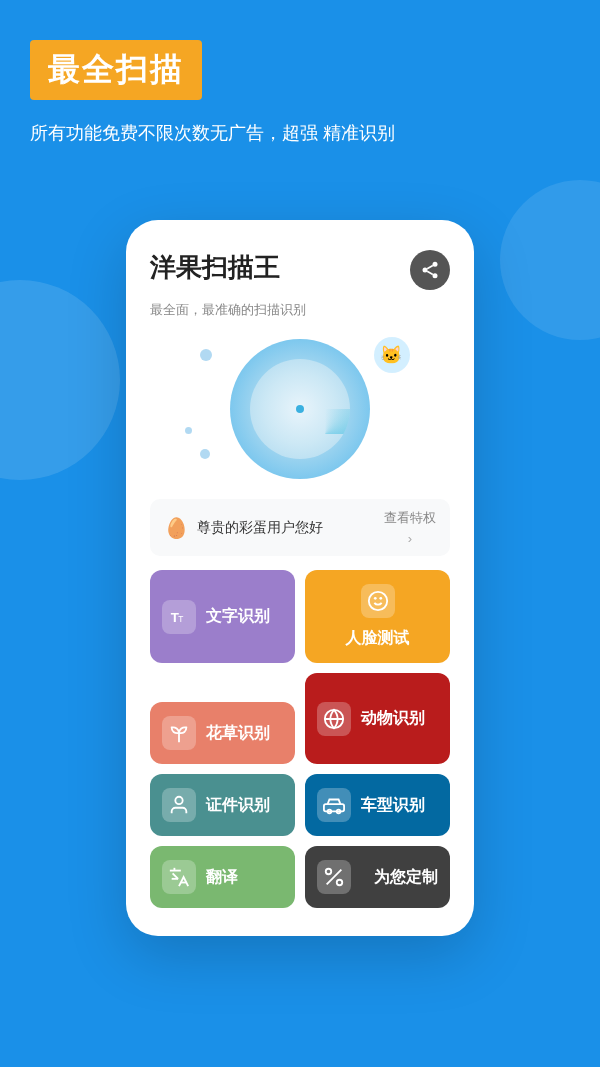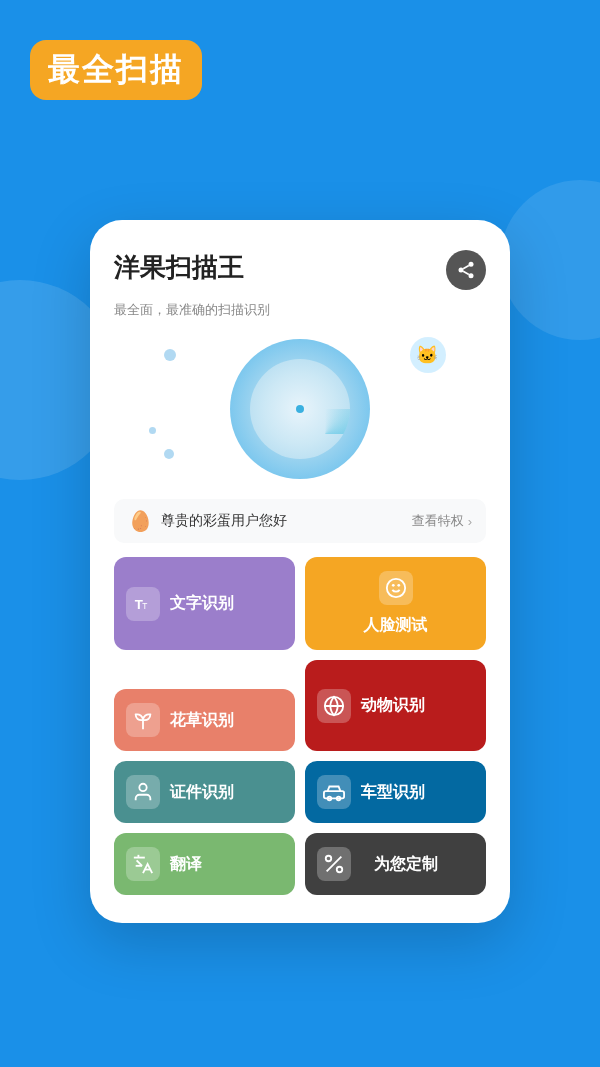--- a/index.html
+++ b/index.html
@@ -34,21 +34,21 @@
 
     
     .header {
       padding: 40px 30px 20px 30px;
       position: relative;
       z-index: 2;
     }
     .header-badge {
       display: inline-block;
       background: #f5a623;
-      border-radius: 16px;
+      border-radius: 4px;
       padding: 8px 18px;
       margin-bottom: 18px;
     }
     .header-badge-text {
       color: white;
       font-size: 32px;
       font-weight: 900;
       letter-spacing: 2px;
     }
     .header-desc {
@@ -57,21 +57,21 @@
       line-height: 1.7;
       font-weight: 400;
     }
 
     
     .phone-mockup {
       position: absolute;
       left: 50%;
       transform: translateX(-50%);
       top: 220px;
-      width: 420px;
+      width: 348px;
       background: white;
       border-radius: 32px;
       padding: 30px 24px 28px 24px;
       box-shadow: 0 20px 60px rgba(0,0,0,0.18);
       z-index: 3;
     }
 
     
     .app-header {
       display: flex;
@@ -197,20 +197,21 @@
       font-size: 14px;
       color: #333;
     }
     .user-banner-right {
       display: flex;
       align-items: center;
       gap: 4px;
       color: #888;
       font-size: 13px;
       cursor: pointer;
+      flex-direction: column;
     }
     .chevron-right {
       font-size: 13px;
       color: #aaa;
     }
 
     
     .features-grid {
       display: grid;
       grid-template-columns: 1fr 1fr;
@@ -255,20 +256,22 @@
 </head>
 <body>
 
 <div class="bg-circle-left"></div>
 <div class="bg-circle-right"></div>
 
 <div class="header">
   <div class="header-badge">
     <span class="header-badge-text">最全扫描</span>
   </div>
+  <div class="header-desc">所有功能免费不限次数无广告，超强
+精准识别</div>
 </div>
 
 <div class="phone-mockup">
 
   <div class="app-header">
     <div>
       <div class="app-title">洋果扫描王</div>
       <div class="app-subtitle">最全面，最准确的扫描识别</div>
     </div>
     <div class="share-btn">

